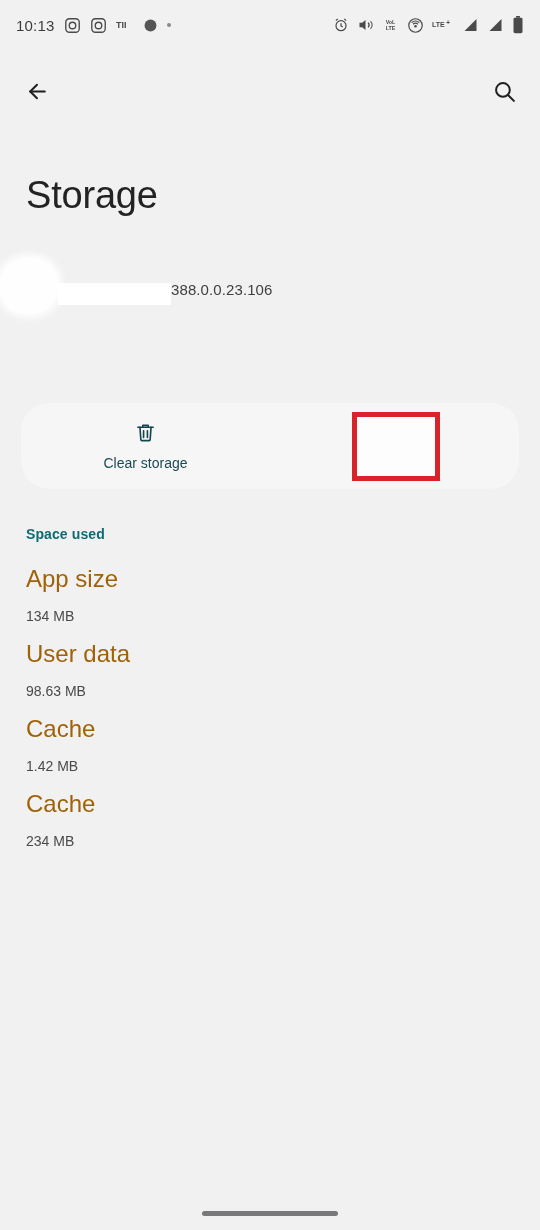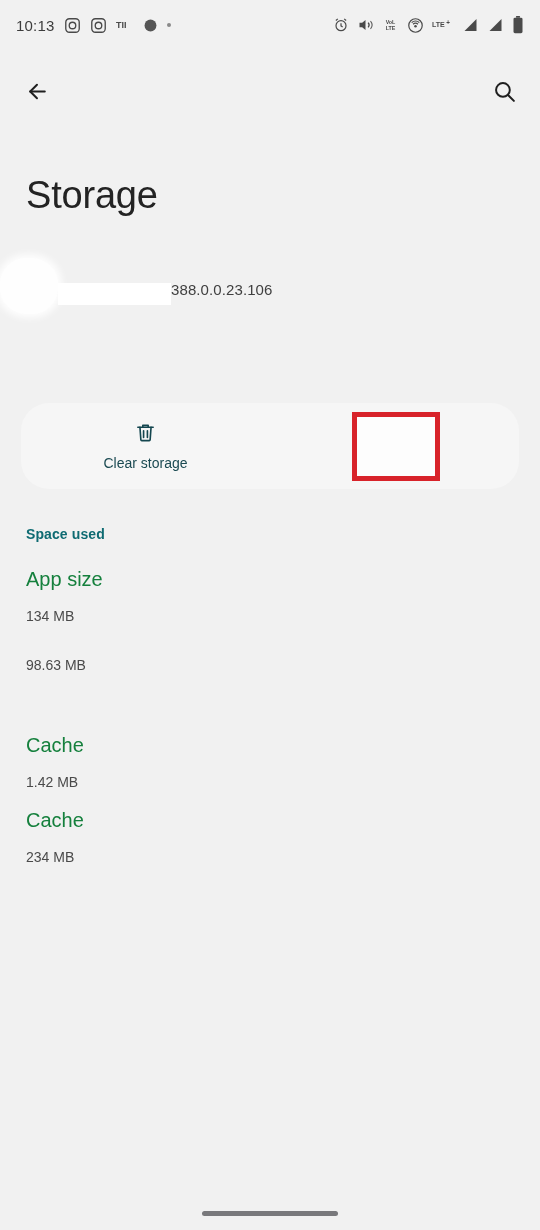--- a/index.html
+++ b/index.html
@@ -107,21 +107,21 @@
 
   
   .section-label {
     position:absolute; left:26px; top:526px;
     font-size:14px; color:#0e6b72; font-weight:700;
     letter-spacing:.1px;
     text-align:center;
   }
   .rows { position:absolute; left:26px; top:566px; width:480px; }
   .row { height:75px; }
-  .row-title { font-size:20px; color:#15803d; line-height:26px; }
+  .row-title { font-size:24px; color:#a16207; line-height:26px; }
   .row-value { font-size:14px; color:#4a4a4a; margin-top:16px; }
 
   
   .nav-pill {
     position:absolute; left:50%; transform:translateX(-50%);
     bottom:14px;
     width:136px; height:5px;
     background:#79797c; border-radius:3px;
   }
 </style>
@@ -284,20 +284,21 @@
   <div class="section-label">Space used</div>
 
   <div class="rows">
 
     <div class="row">
       <div class="row-title">App size</div>
       <div class="row-value">134 MB</div>
     </div>
 
     <div class="row">
+      <div class="row-title">User data</div>
       <div class="row-value">98.63 MB</div>
     </div>
 
     <div class="row">
       <div class="row-title">Cache</div>
       <div class="row-value">1.42 MB</div>
     </div>
 
     <div class="row">
       <div class="row-title">Cache</div>

